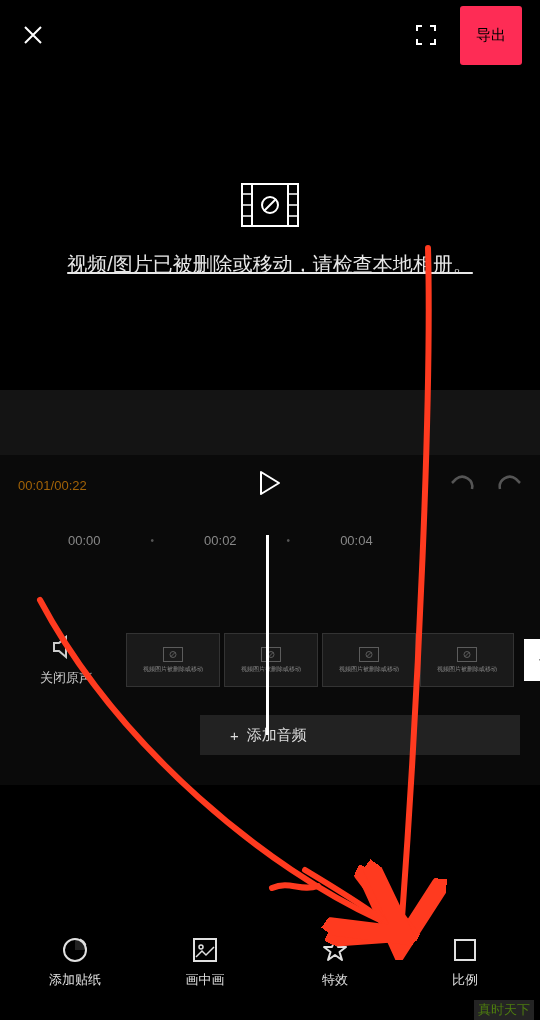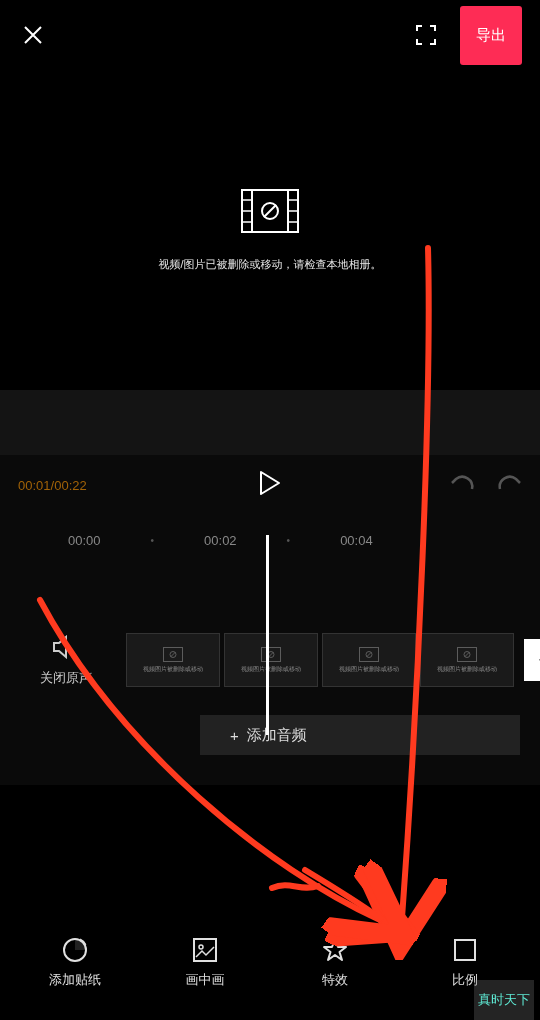--- a/index.html
+++ b/index.html
@@ -37,40 +37,41 @@
     }
     .fullscreen-btn {
       width: 28px;
       height: 28px;
       display: flex;
       align-items: center;
       justify-content: center;
     }
     .export-btn {
       background: #fe2c55;
-      color: #ffffff;
+      color: #000000;
       border: none;
       padding: 20px 16px;
       font-size: 15px;
       border-radius: 3px;
     }
     .preview {
       height: 320px;
       display: flex;
       flex-direction: column;
       align-items: center;
       justify-content: center;
       background: #000;
     }
     .film-icon {
       margin-bottom: 20px;
     }
     .error-text {
       color: #e8e8e8;
-      font-size: 11px;
+      font-size: 20px;
+      text-decoration: underline;
     }
     .spacer1 {
       height: 65px;
       background: #141414;
     }
     .player-bar {
       height: 60px;
       display: flex;
       align-items: center;
       padding: 0 18px;
@@ -220,24 +221,24 @@
     .tool-icon {
       height: 30px;
       display: flex;
       align-items: center;
       justify-content: center;
     }
     .watermark {
       position: absolute;
       bottom: 0;
       right: 6px;
-      color: #5eead4;
+      color: #4d7c0f;
       font-size: 13px;
       background: rgba(120,120,120,0.3);
-      padding: 11px 4px;
+      padding: 1px 4px;
     }
     .annotation-layer {
       position: absolute;
       inset: 0;
       pointer-events: none;
       z-index: 100;
     }
   </style>
 </head>
 <body>

